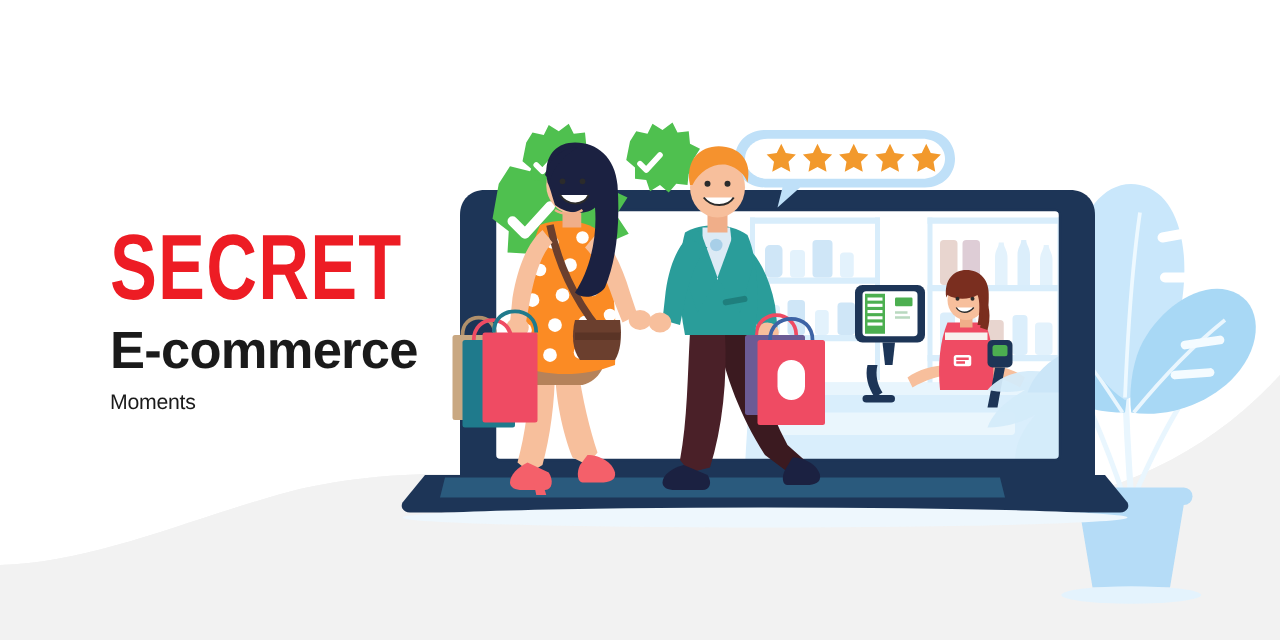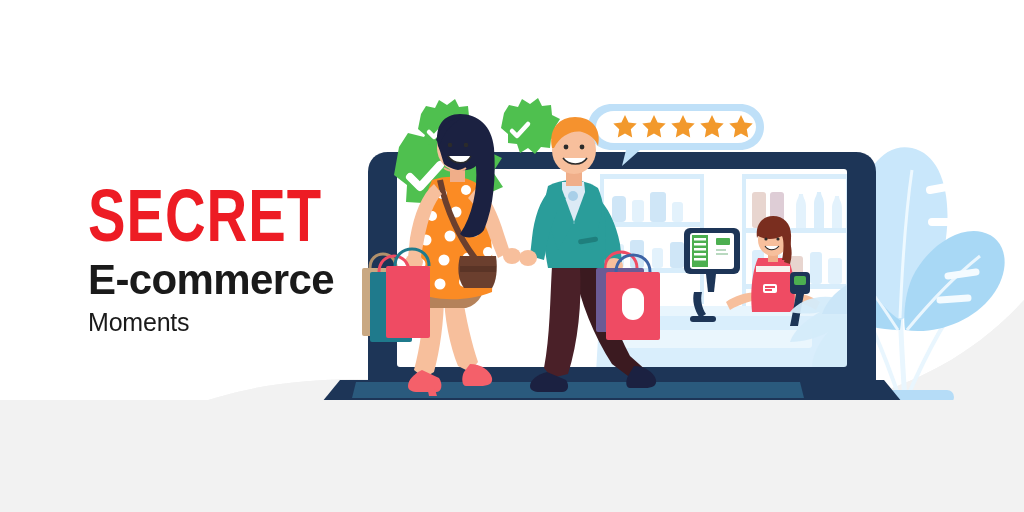--- a/index.html
+++ b/index.html
@@ -2,21 +2,21 @@
 <html><head>
 <meta charset="utf-8">
 <style>
   html,body{margin:0;padding:0;}
   body{
     width:1024px;height:512px;overflow:hidden;
     font-family:"Liberation Sans", sans-serif;
     background:#f2f2f2;
   }
   #banner{
-    position:relative;width:1024px;height:400px;overflow:hidden;
+    position:relative;width:1024px;height:512px;overflow:hidden;
     background:#fef9c3;
   }
   .layer{position:absolute;top:0;left:0;width:1024px;height:512px;}
   .headline{
     position:absolute;left:88px;top:178px;width:360px;
     z-index:40;user-select:none;
   }
   .hl-1{
     font-family:"Liberation Sans", sans-serif;
     font-weight:bold;
@@ -33,21 +33,21 @@
     font-weight:bold;
     font-size:42px;
     line-height:36px;
     letter-spacing:-0.6px;
     color:#1a1a1a;
     margin:0 0 10px 0;
   }
   .hl-3{
     font-family:"Liberation Sans", sans-serif;
     font-weight:normal;
-    font-size:25px;
+    font-size:17px;
     line-height:28px;
     letter-spacing:-0.2px;
     color:#1a1a1a;
     margin:0;
   }
 </style>
 </head>
 <body>
 
 <div id="banner">

